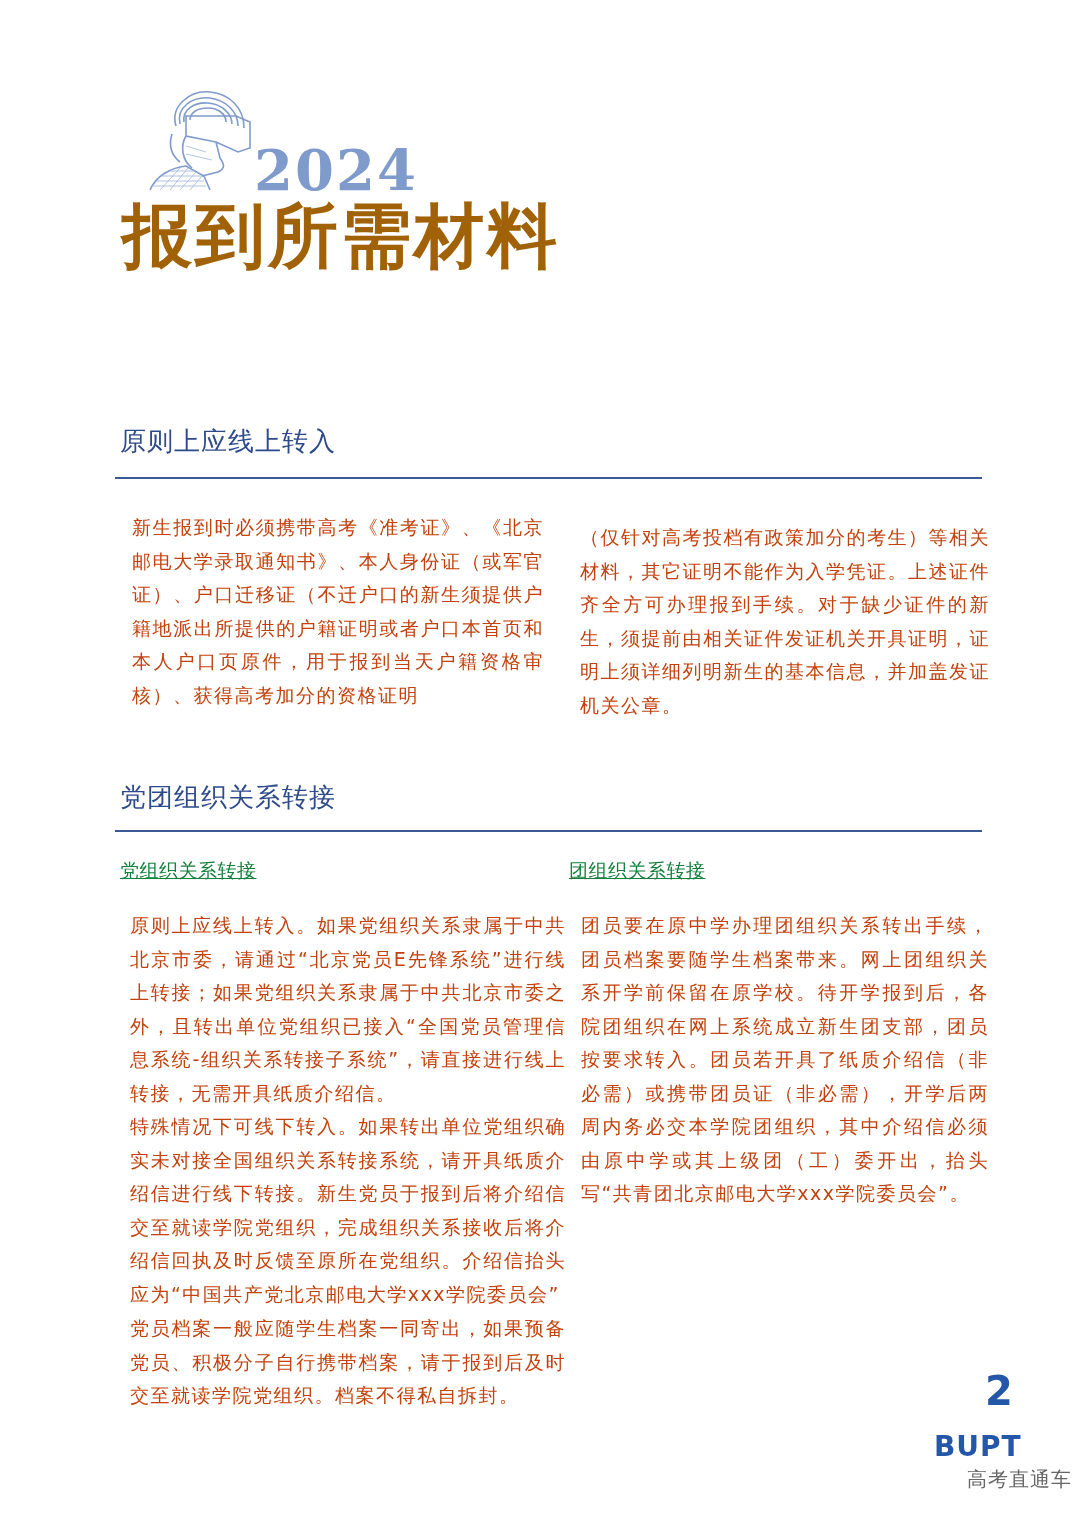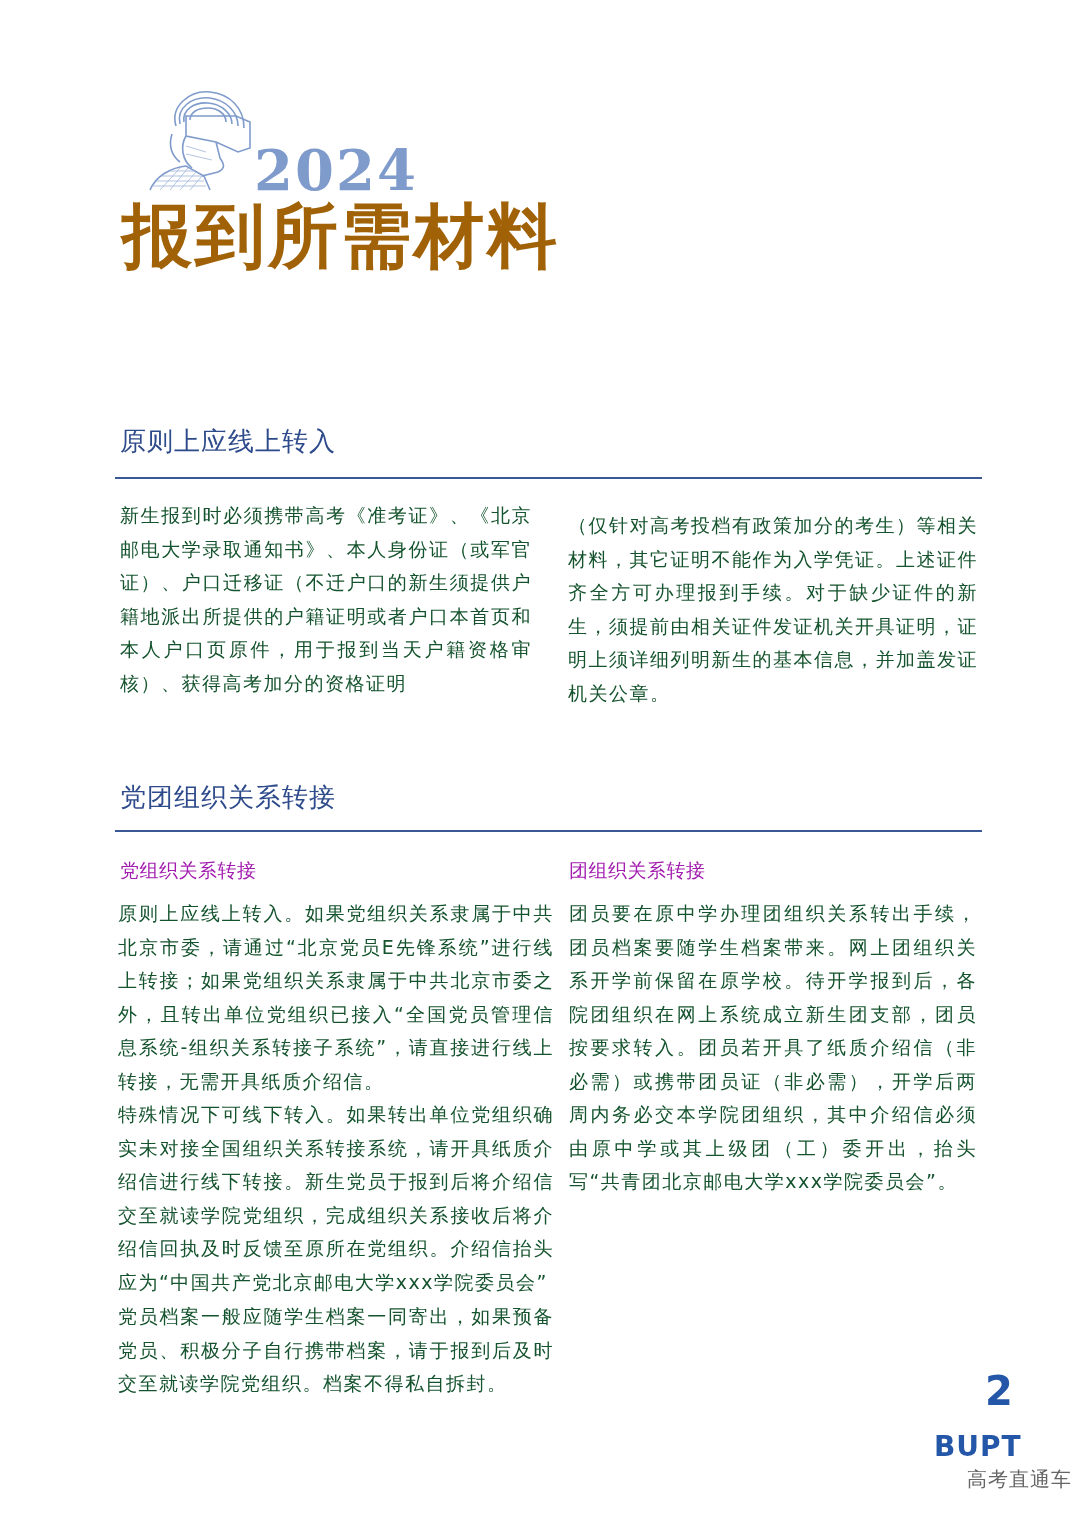--- a/index.html
+++ b/index.html
@@ -21,25 +21,25 @@
     color: #a16207; letter-spacing: 3px;
   }
   .section-title {
     position: absolute; left: 120px;
     font-size: 26px; line-height: 34px; color: #2d4a8a; letter-spacing: 1px;
   }
   .divider {
     position: absolute; left: 115px; width: 867px; height: 2px; background: #3b5896;
   }
   .para {
-    position: absolute; font-size: 19px; line-height: 33.5px; color: #14532d;
-    text-align: justify; letter-spacing: 1.5px; margin: 0;
+    position: absolute; font-size: 19px; line-height: 33.5px; color: #c2410c;
+    text-align: justify; letter-spacing: 1.5px; margin: 12px;
   }
   .sub-title {
-    position: absolute; font-size: 19px; line-height: 26px; color: #a21caf; letter-spacing: 0.5px;
+    position: absolute; font-size: 19px; line-height: 26px; color: #15803d; letter-spacing: 0.5px; text-decoration: underline;
   }
   .page-number {
     position: absolute; left: 985px; top: 1368px; font-size: 40px; font-weight: bold;
     color: #2457a8; line-height: 46px;
   }
   .brand {
     position: absolute; left: 934px; top: 1433px; font-size: 28px; font-weight: bold;
     color: #2457a8; letter-spacing: 1px; line-height: 28px;
   }
   .brand-sub {

